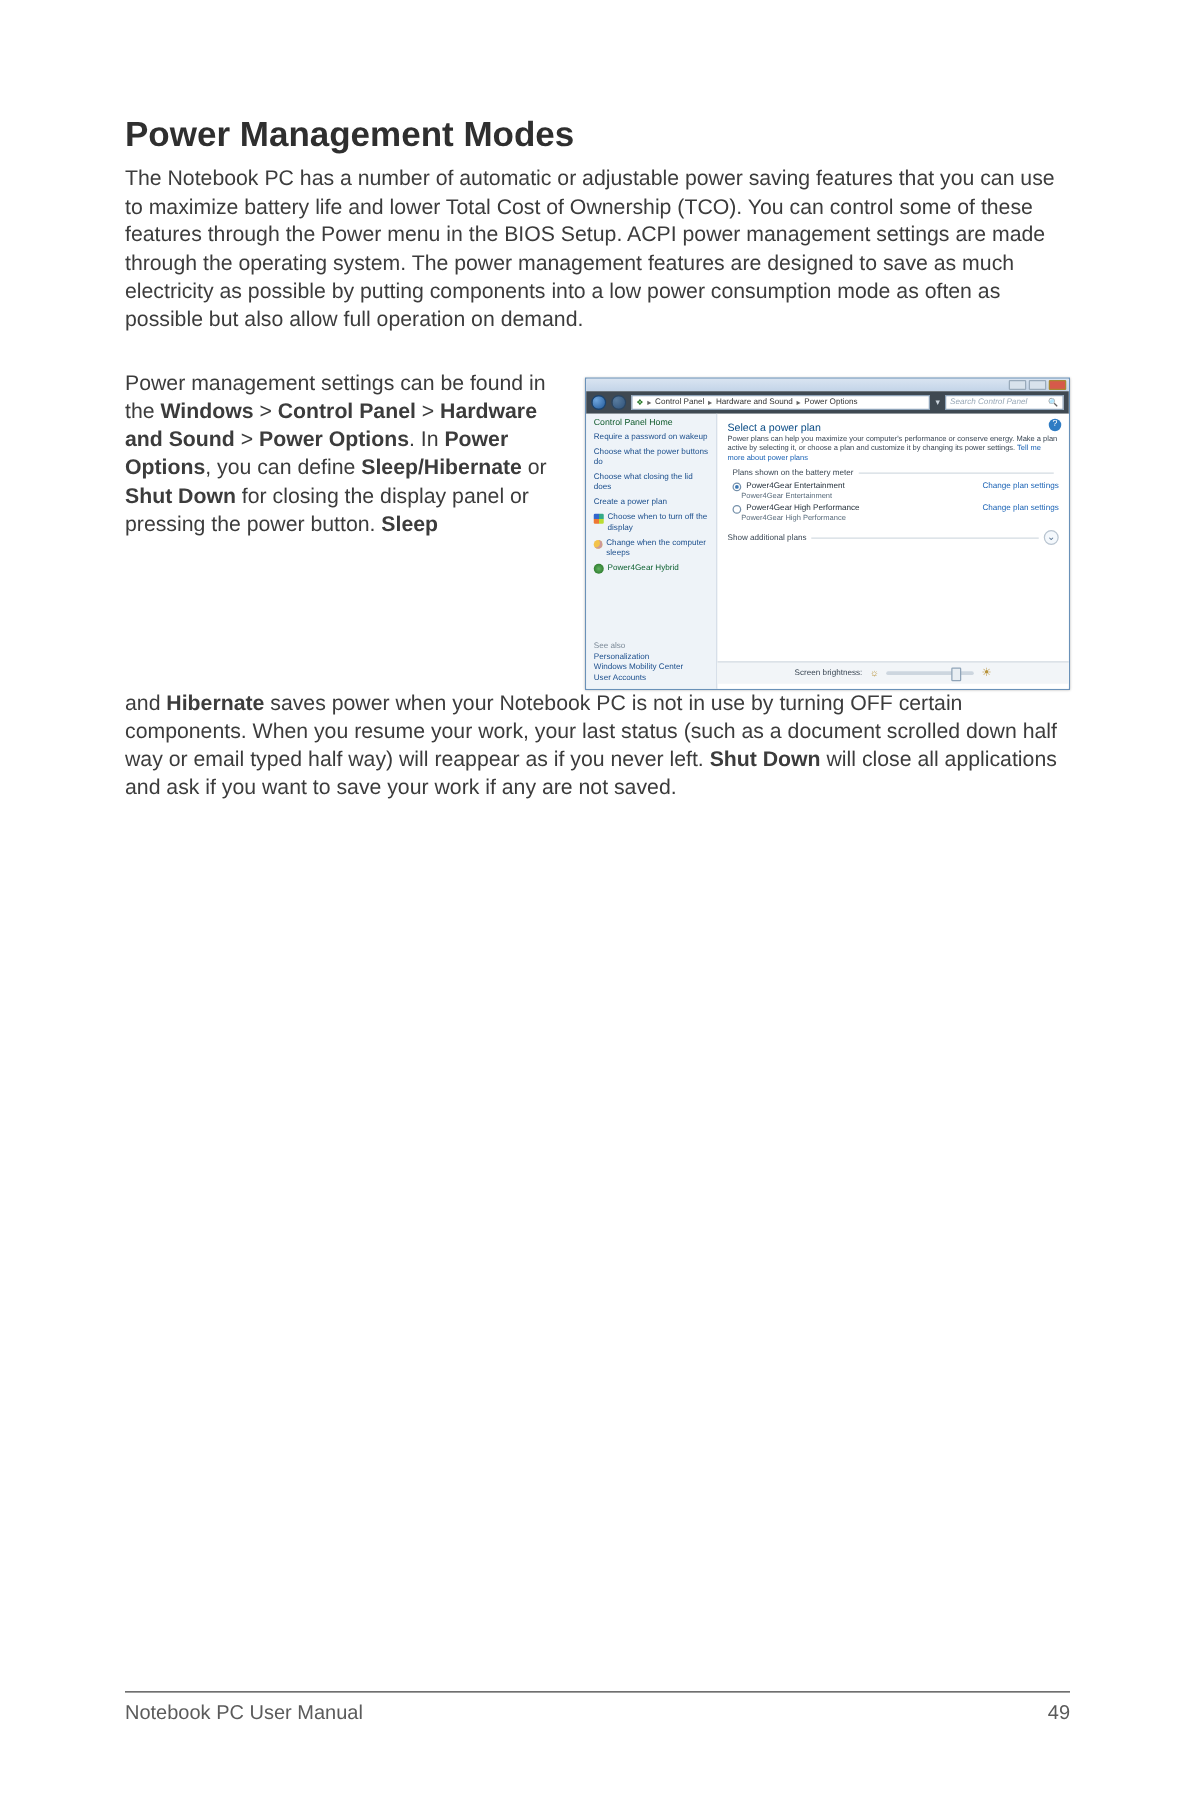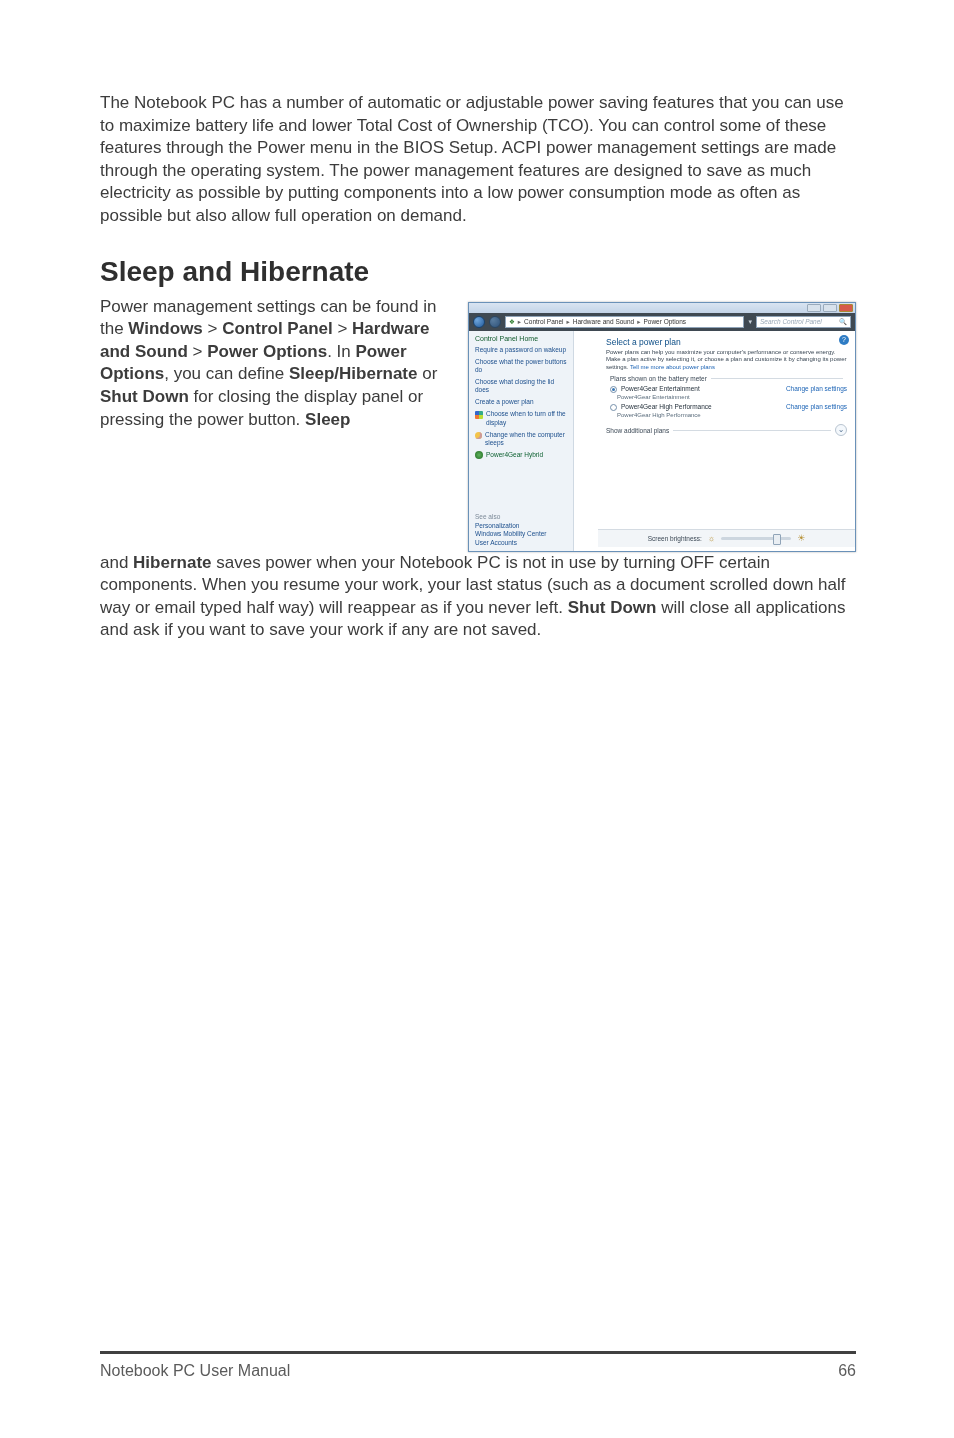--- a/index.html
+++ b/index.html
@@ -44,21 +44,21 @@
   .two-col .shot-col {
     flex: 0 0 auto;
     width: 388px;
     margin-top: 6px;
   }
   .footer {
     position: absolute;
     bottom: 58px;
     left: 100px;
     right: 98px;
-    border-top: 3px solid #404040;
+    border-top: 1px solid #404040;
     padding-top: 8px;
     display: flex;
     justify-content: space-between;
     font-size: 16px;
     color: #5b5b5b;
   }
   .b { font-weight: 700; }
 
   
   .win {
@@ -113,21 +113,21 @@
     overflow:hidden;
     white-space:nowrap;
   }
   .arrow { color:#666; }
   .searchbox {
     width:95px;height:12px;background:#fff;border:1px solid #8ea3b8;
     display:flex;align-items:center;padding:0 3px;color:#9aa9b7;font-size:6.5px;font-style:italic;
     justify-content:space-between;
   }
   .mag { font-style: normal; color:#6c88a4; }
-  .win-body { display:flex; height:calc(100% - 28px);gap:24px; }
+  .win-body { display:flex; height:calc(100% - 28px); }
   .side {
     width:105px;
     background:#eef3f8;
     border-right:1px solid #cfd9e3;
     padding:4px 6px;
     display:flex;flex-direction:column;gap:4px;
     position:relative;
   }
   .side .home { color:#0f5a2b; font-size:7px; }
   .side a.link { color:#1b4e8c; font-size:6.5px; line-height:1.25; display:block; }
@@ -161,24 +161,24 @@
   .expand { width:12px;height:12px;border:1px solid #b8c4d0;border-radius:50%; text-align:center; line-height:10px; font-size:8px; color:#5b7694; background:#f4f8fc; }
   .brightness { position:absolute; bottom:4px; left:0; right:0; height:18px; border-top:1px solid #d4dbe2; background:#f2f5f8; display:flex; align-items:center; justify-content:center; gap:6px; font-size:6.5px; color:#3a4754; }
   .sun { color:#b8933b; font-size:8px; }
   .slider { width:70px;height:3px;background:#cdd6df;position:relative;border-radius:2px; }
   .slider::after { content:""; position:absolute; right:10px; top:-3px; width:6px;height:9px;background:#e9eef3;border:1px solid #90a4b8;border-radius:1px; }
 </style>
 </head>
 <body>
 
 <div class="page">
+  <h2 class="section-heading">Power Management Modes</h2>
   <p class="body">The Notebook PC has a number of automatic or adjustable power saving features that you can use to maximize battery life and lower Total Cost of Ownership (TCO). You can control some of these features through the Power menu in the BIOS Setup. ACPI power management settings are made through the operating system. The power management features are designed to save as much electricity as possible by putting components into a low power consumption mode as often as possible but also allow full operation on demand.</p>
 
   <div class="second-block">
-    <h2 class="section-heading">Sleep and Hibernate</h2>
 
     <div class="two-col">
       <div class="text-col">
         <p class="body" style="margin-bottom:0">
           <span>Power management settings can be found in the </span><span class="b">Windows</span><span> &gt; </span><span class="b">Control Panel</span><span> &gt; </span><span class="b">Hardware and Sound</span><span> &gt; </span><span class="b">Power Options</span><span>. In </span><span class="b">Power Options</span><span>, you can define </span><span class="b">Sleep/Hibernate</span><span> or </span><span class="b">Shut Down</span><span> for closing the display panel or pressing the power button. </span><span class="b">Sleep</span>
         </p>
       </div>
       <div class="shot-col">
 
         <div class="win">
@@ -275,14 +275,14 @@
     </div>
 
     <p class="body" style="margin-top:0">
       <span>and </span><span class="b">Hibernate</span><span> saves power when your Notebook PC is not in use by turning OFF certain components. When you resume your work, your last status (such as a document scrolled down half way or email typed half way) will reappear as if you never left. </span><span class="b">Shut Down</span><span> will close all applications and ask if you want to save your work if any are not saved.</span>
     </p>
   </div>
 </div>
 
 <div class="footer">
   <span>Notebook PC User Manual</span>
-  <span>66</span>
+  <span>49</span>
 </div>
 
 </body></html>

